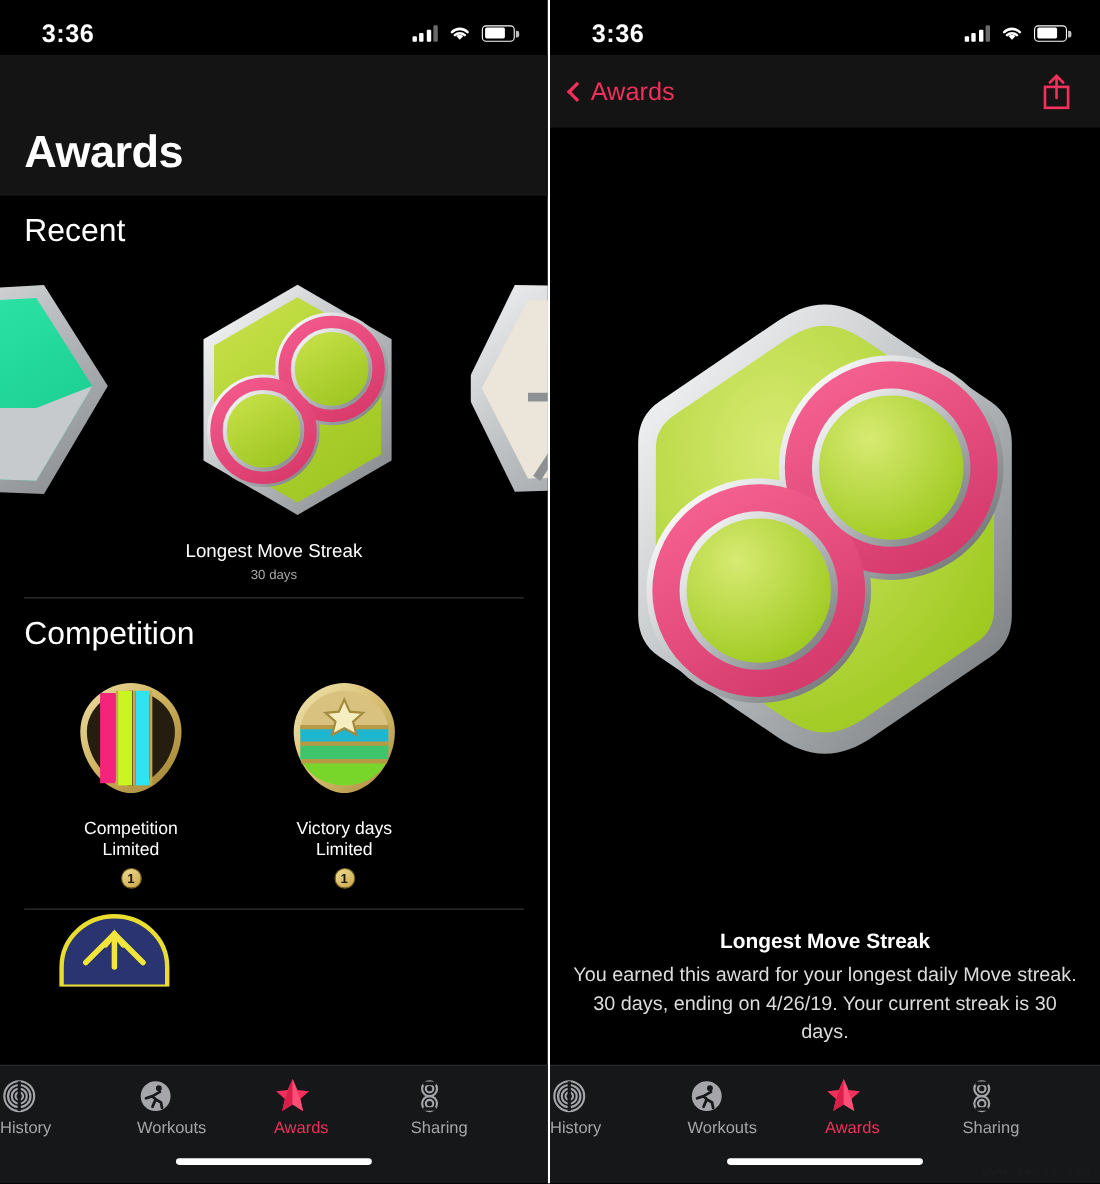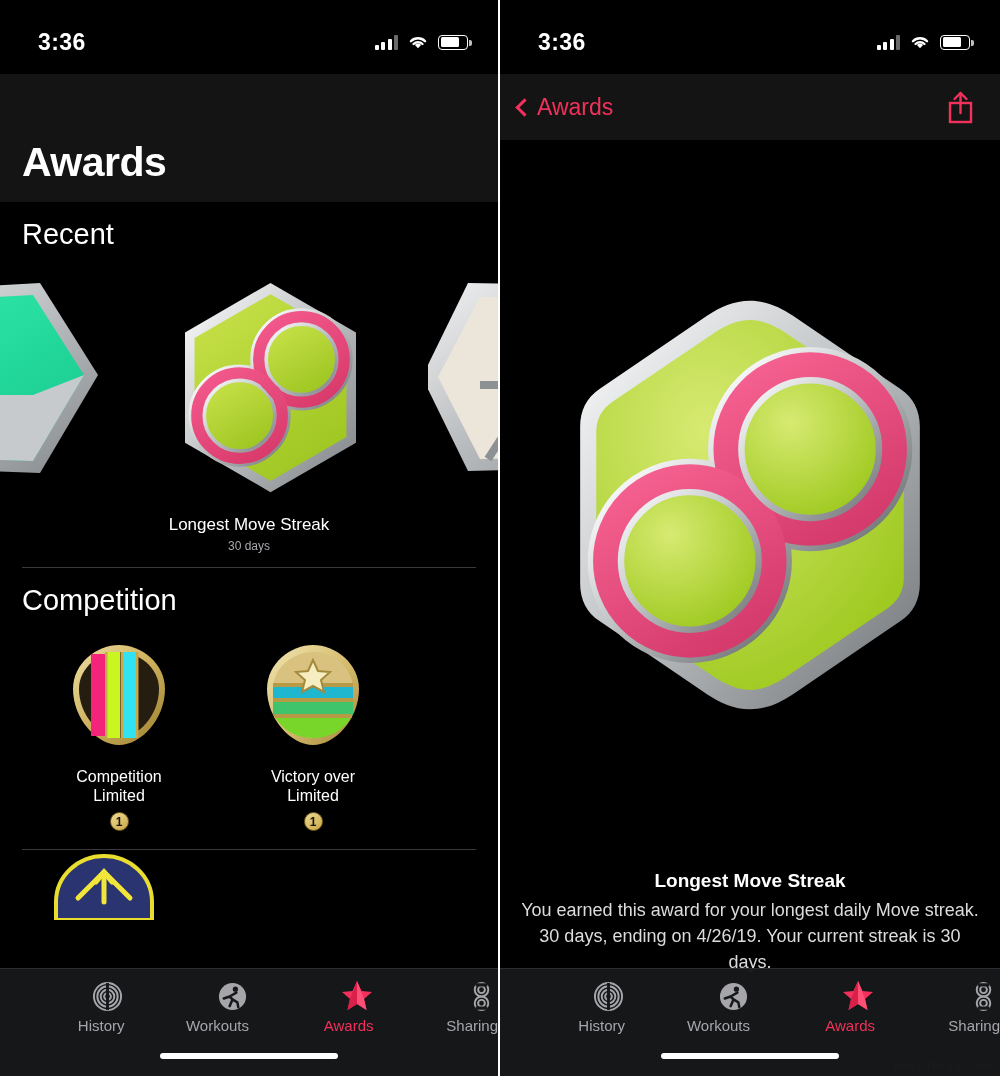--- a/index.html
+++ b/index.html
@@ -8,21 +8,21 @@
     background: #000;
     font-family: "Liberation Sans", sans-serif;
     overflow: hidden;
   }
   .screens { display: flex; width: 1000px; height: 1076px; }
   .screen { width: 500px; height: 1076px; position: relative; background: #000; overflow: hidden; }
   .screen.left { border-right: 2px solid #ffffff; }
 
   
   .statusbar {
-    height: 74px; display: flex; align-items: center;
+    height: 50px; display: flex; align-items: center;
     justify-content: space-between; padding: 10px 30px 0 38px;
     position: relative; z-index: 5;
   }
   .status-time { color: #fff; font-size: 23px; font-weight: bold; letter-spacing: .4px; }
   .status-icons { display: flex; align-items: center; gap: 9px; }
   .bars { display: flex; align-items: flex-end; gap: 2.5px; height: 15px; }
   .bars i { display: block; width: 4px; background: #fff; border-radius: 1px; }
   .bars i:nth-child(1){ height: 5px; }
   .bars i:nth-child(2){ height: 8px; }
   .bars i:nth-child(3){ height: 11px; }
@@ -80,21 +80,21 @@
   .detail-title { color: #fff; font-size: 19px; font-weight: bold; }
   .detail-desc { color: #dcdcde; font-size: 18px; line-height: 26px; margin-top: 5px; }
 
   
   .tabbar {
     position: absolute; left: 0; right: 0; bottom: 0; height: 108px;
     background: rgba(22,24,26,.96);
     border-top: 1px solid #2b2d30;
     display: flex; align-items: flex-start; padding-top: 10px;
   }
-  .tab { flex: 1; display: flex; flex-direction: column; align-items: flex-end; gap: 4px; }
+  .tab { flex: 1; display: flex; flex-direction: column; align-items: flex-start; gap: 4px; }
   .tab-label { font-size: 15px; color: #a6a6aa; }
   .tab.active .tab-label { color: #f1315b; }
   .tab-ico { width: 34px; height: 34px; display: flex; align-items: center; justify-content: center; }
   .home-ind { position: absolute; left: 50%; transform: translateX(-50%); bottom: 17px; width: 178px; height: 6px; border-radius: 3px; background: #fff; }
   .watermark { position: absolute; right: 8px; bottom: 4px; font-size: 11px; color: #1c1c1c; letter-spacing: 1px; font-family: "Liberation Mono", monospace; }
 </style>
 </head>
 <body>
 
 <div class="screens">
@@ -257,21 +257,21 @@
           <path d="M52 11 C71 11 92 26 92 48 C92 74 71 97 52 97 C33 97 12 74 12 48 C12 26 33 11 52 11 Z" fill="#d9c27f"></path>
           <path d="M12 44 H92 V58 H12 Z" fill="#1fb6cf"></path>
           <path d="M12 60 H92 V74 H12 Z" fill="#3fc46c"></path>
           <path d="M14 76 H90 C84 88 70 97 52 97 C34 97 21 88 14 76 Z" fill="#78d62a"></path>
           <path d="M12 42 H92 V46 H12 Z" fill="#b79a46"></path>
           <path d="M12 57 H92 V61 H12 Z" fill="#b79a46"></path>
           <path d="M13 73 H91 V77 H13 Z" fill="#b79a46"></path>
           <path d="M52 19 L57 30 L69 31 L60 39 L63 51 L52 45 L41 51 L44 39 L35 31 L47 30 Z" fill="#f6eec0" stroke="#a38a3c" stroke-width="2"></path>
         </svg>
         <div class="comp-label">
-          <div>Victory over</div>
+          <div>Victory days</div>
           <div>Limited</div>
         </div>
         <div class="count-badge">1</div>
       </div>
     </div>
 
     <div class="divider" style="margin-top:18px"></div>
 
 
     <div class="limited-peek">

